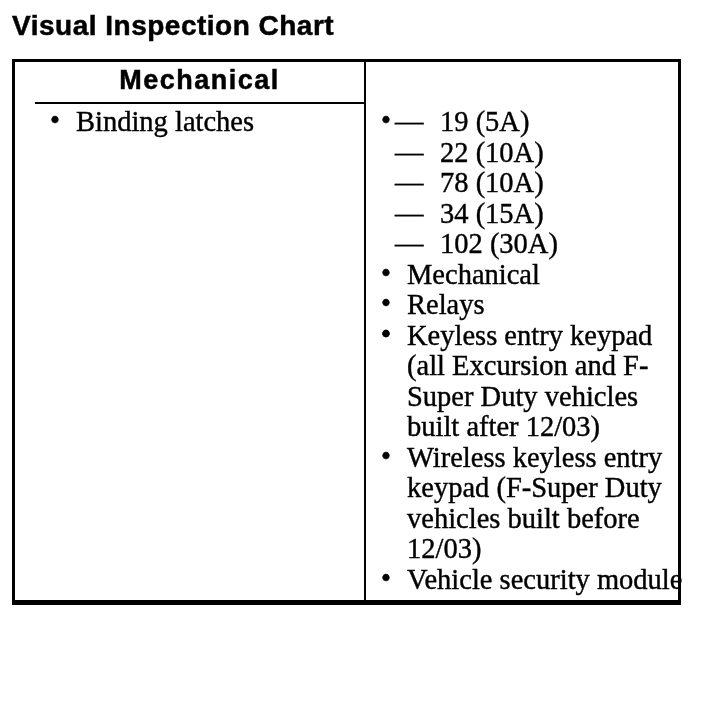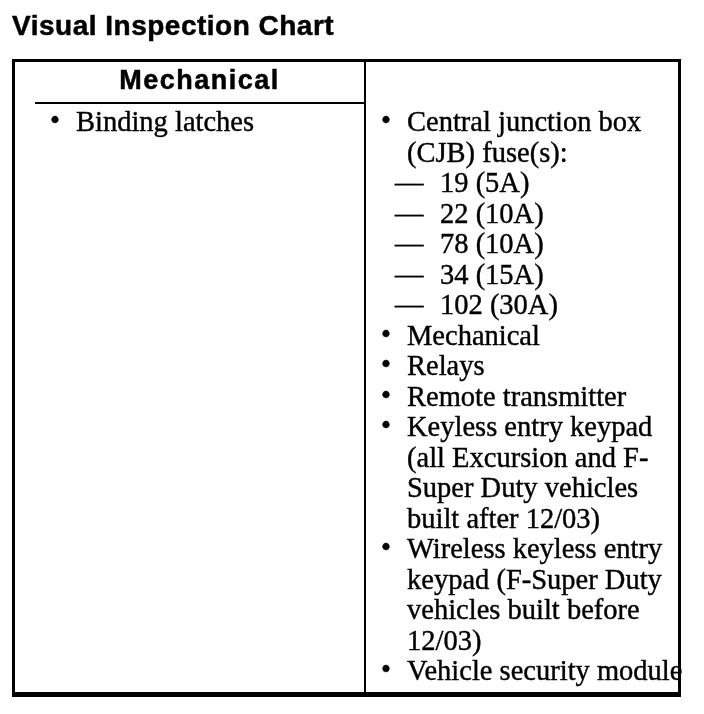--- a/index.html
+++ b/index.html
@@ -99,21 +99,20 @@
       <div class="bcell left-col">
         <div class="li">
           <span class="marker">•</span>
           <span>Binding latches</span>
         </div>
       </div>
 
       <div class="bcell">
         <div class="li">
           <span class="marker">•</span>
-          <span>Central junction box (CJB) fuse(s):</span>
         </div>
         <div class="sub">
           <span class="dash">—</span>
           <span>19 (5A)</span>
         </div>
         <div class="sub">
           <span class="dash">—</span>
           <span>22 (10A)</span>
         </div>
         <div class="sub">
@@ -131,21 +130,20 @@
         <div class="li">
           <span class="marker">•</span>
           <span>Mechanical</span>
         </div>
         <div class="li">
           <span class="marker">•</span>
           <span>Relays</span>
         </div>
         <div class="li">
           <span class="marker">•</span>
-          <span>Remote transmitter</span>
         </div>
         <div class="li">
           <span class="marker">•</span>
           <span>Keyless entry keypad (all Excursion and F-Super Duty vehicles built after 12/03)</span>
         </div>
         <div class="li">
           <span class="marker">•</span>
           <span>Wireless keyless entry keypad (F-Super Duty vehicles built before 12/03)</span>
         </div>
         <div class="li">

